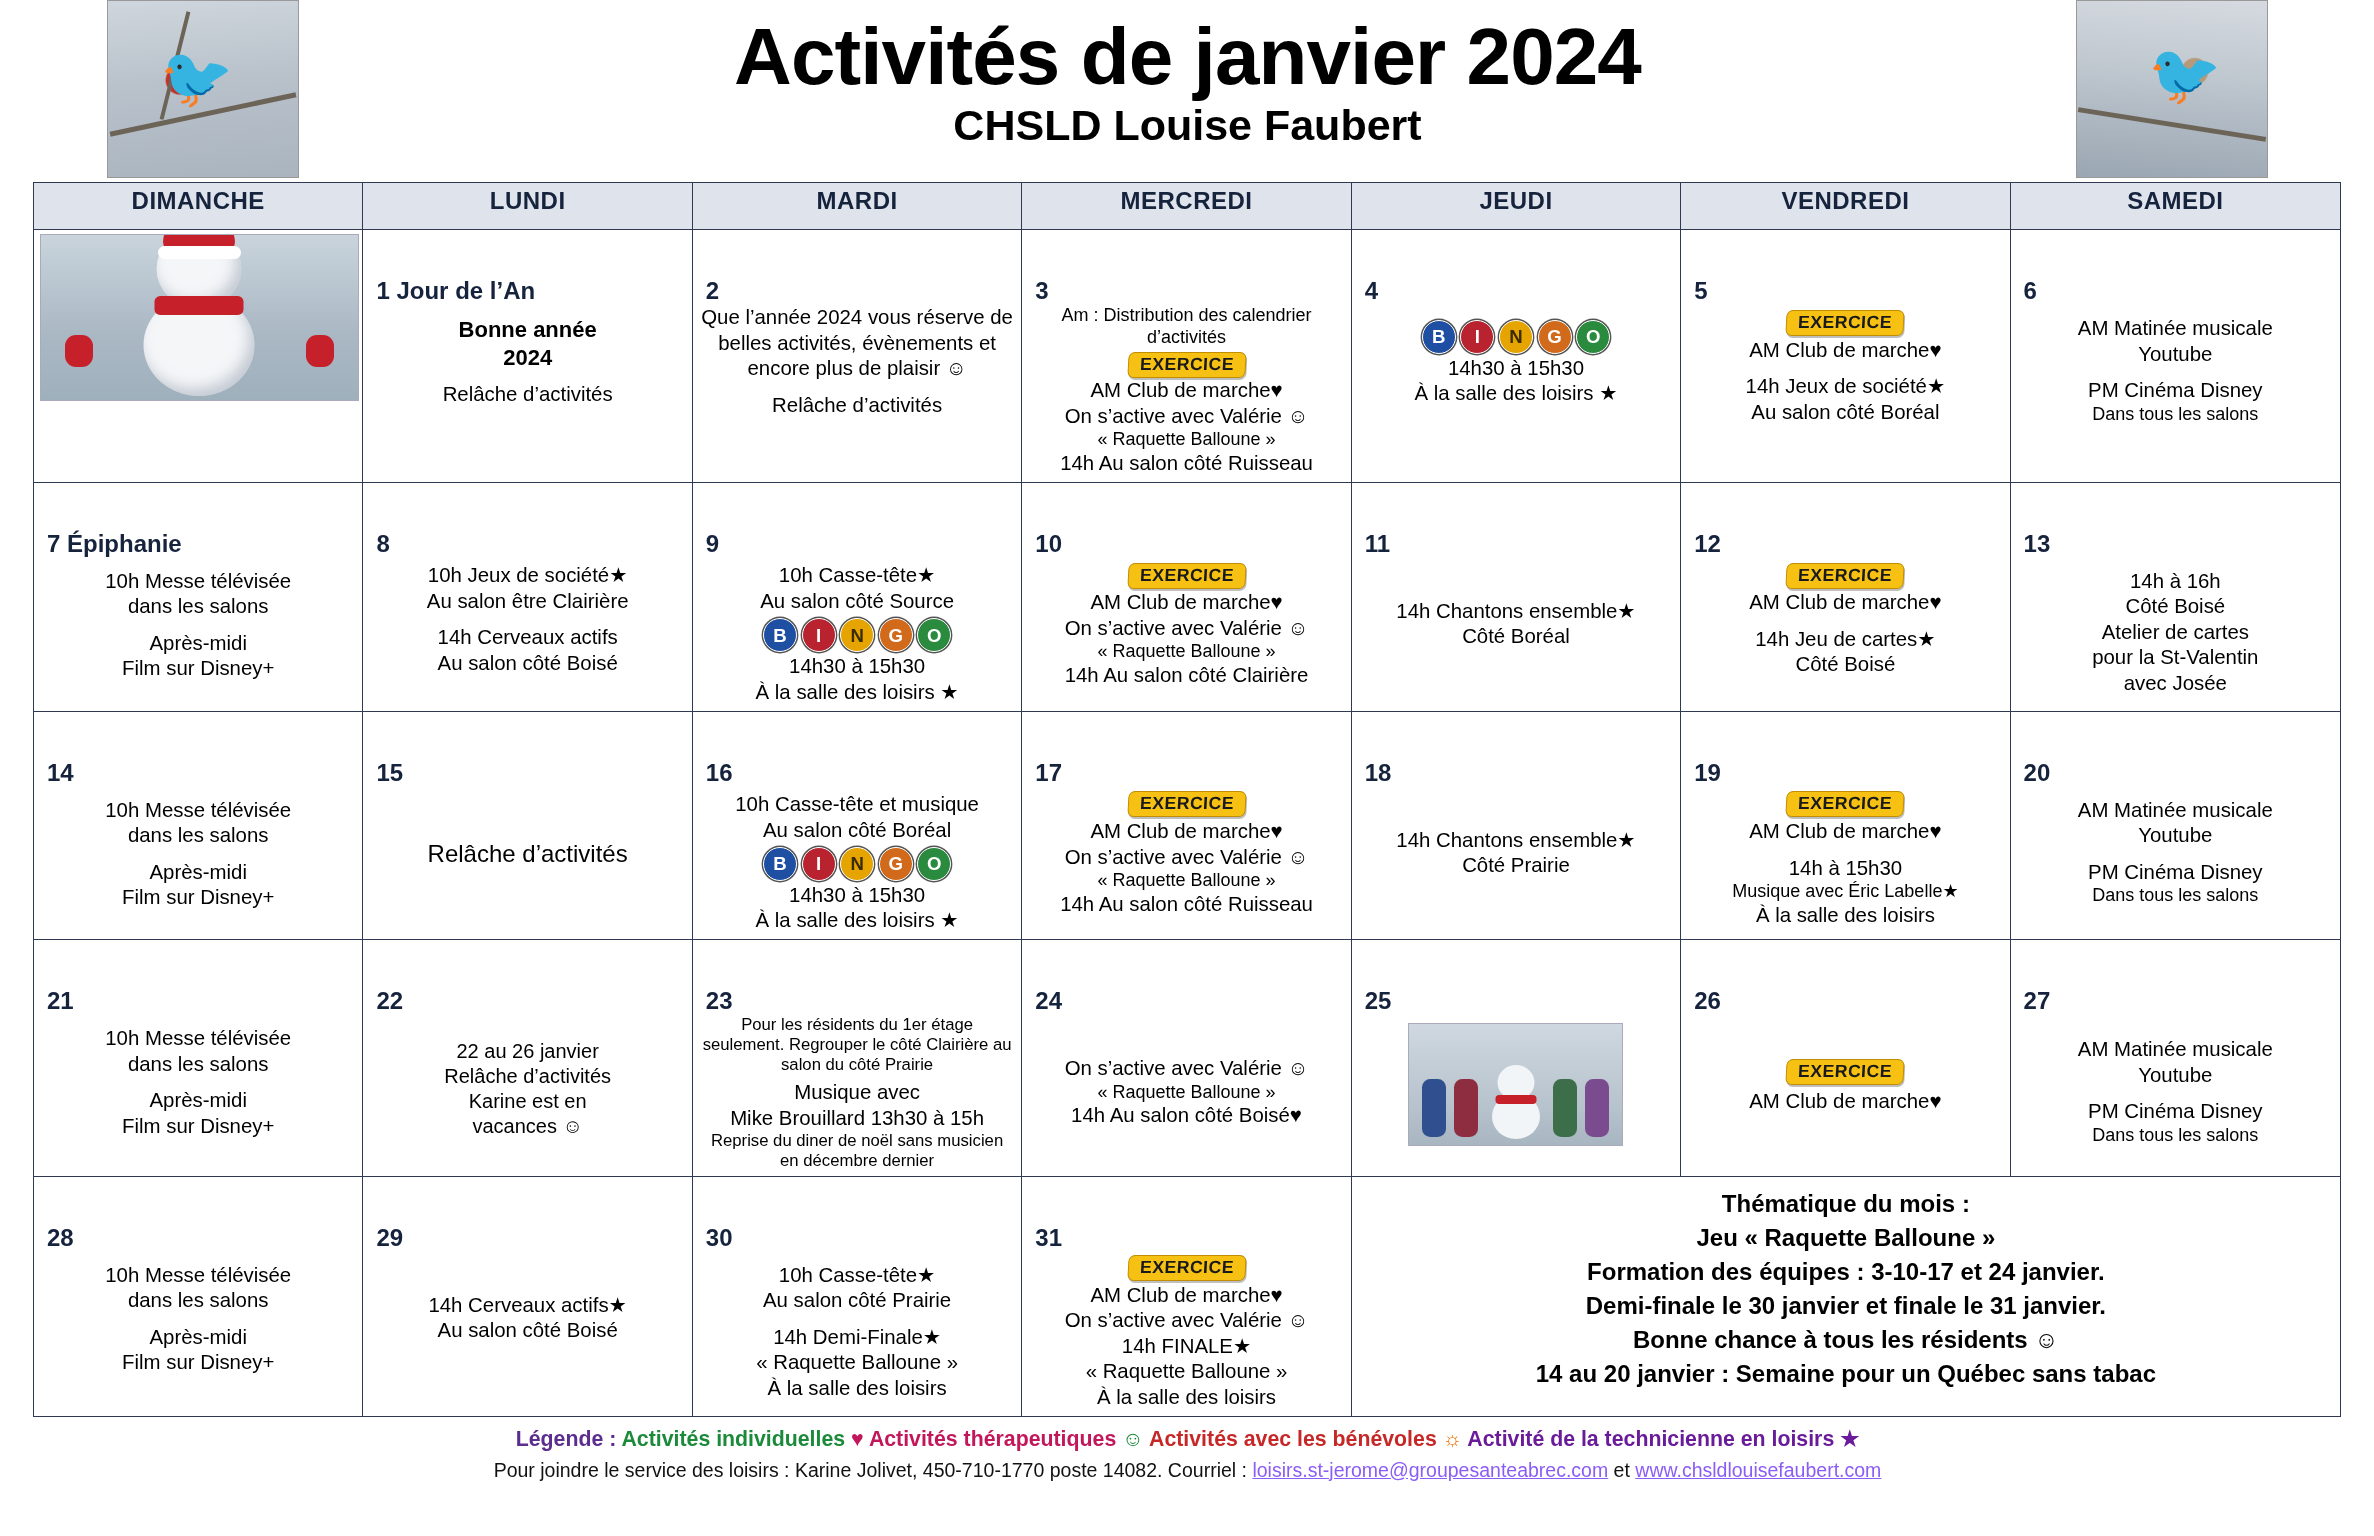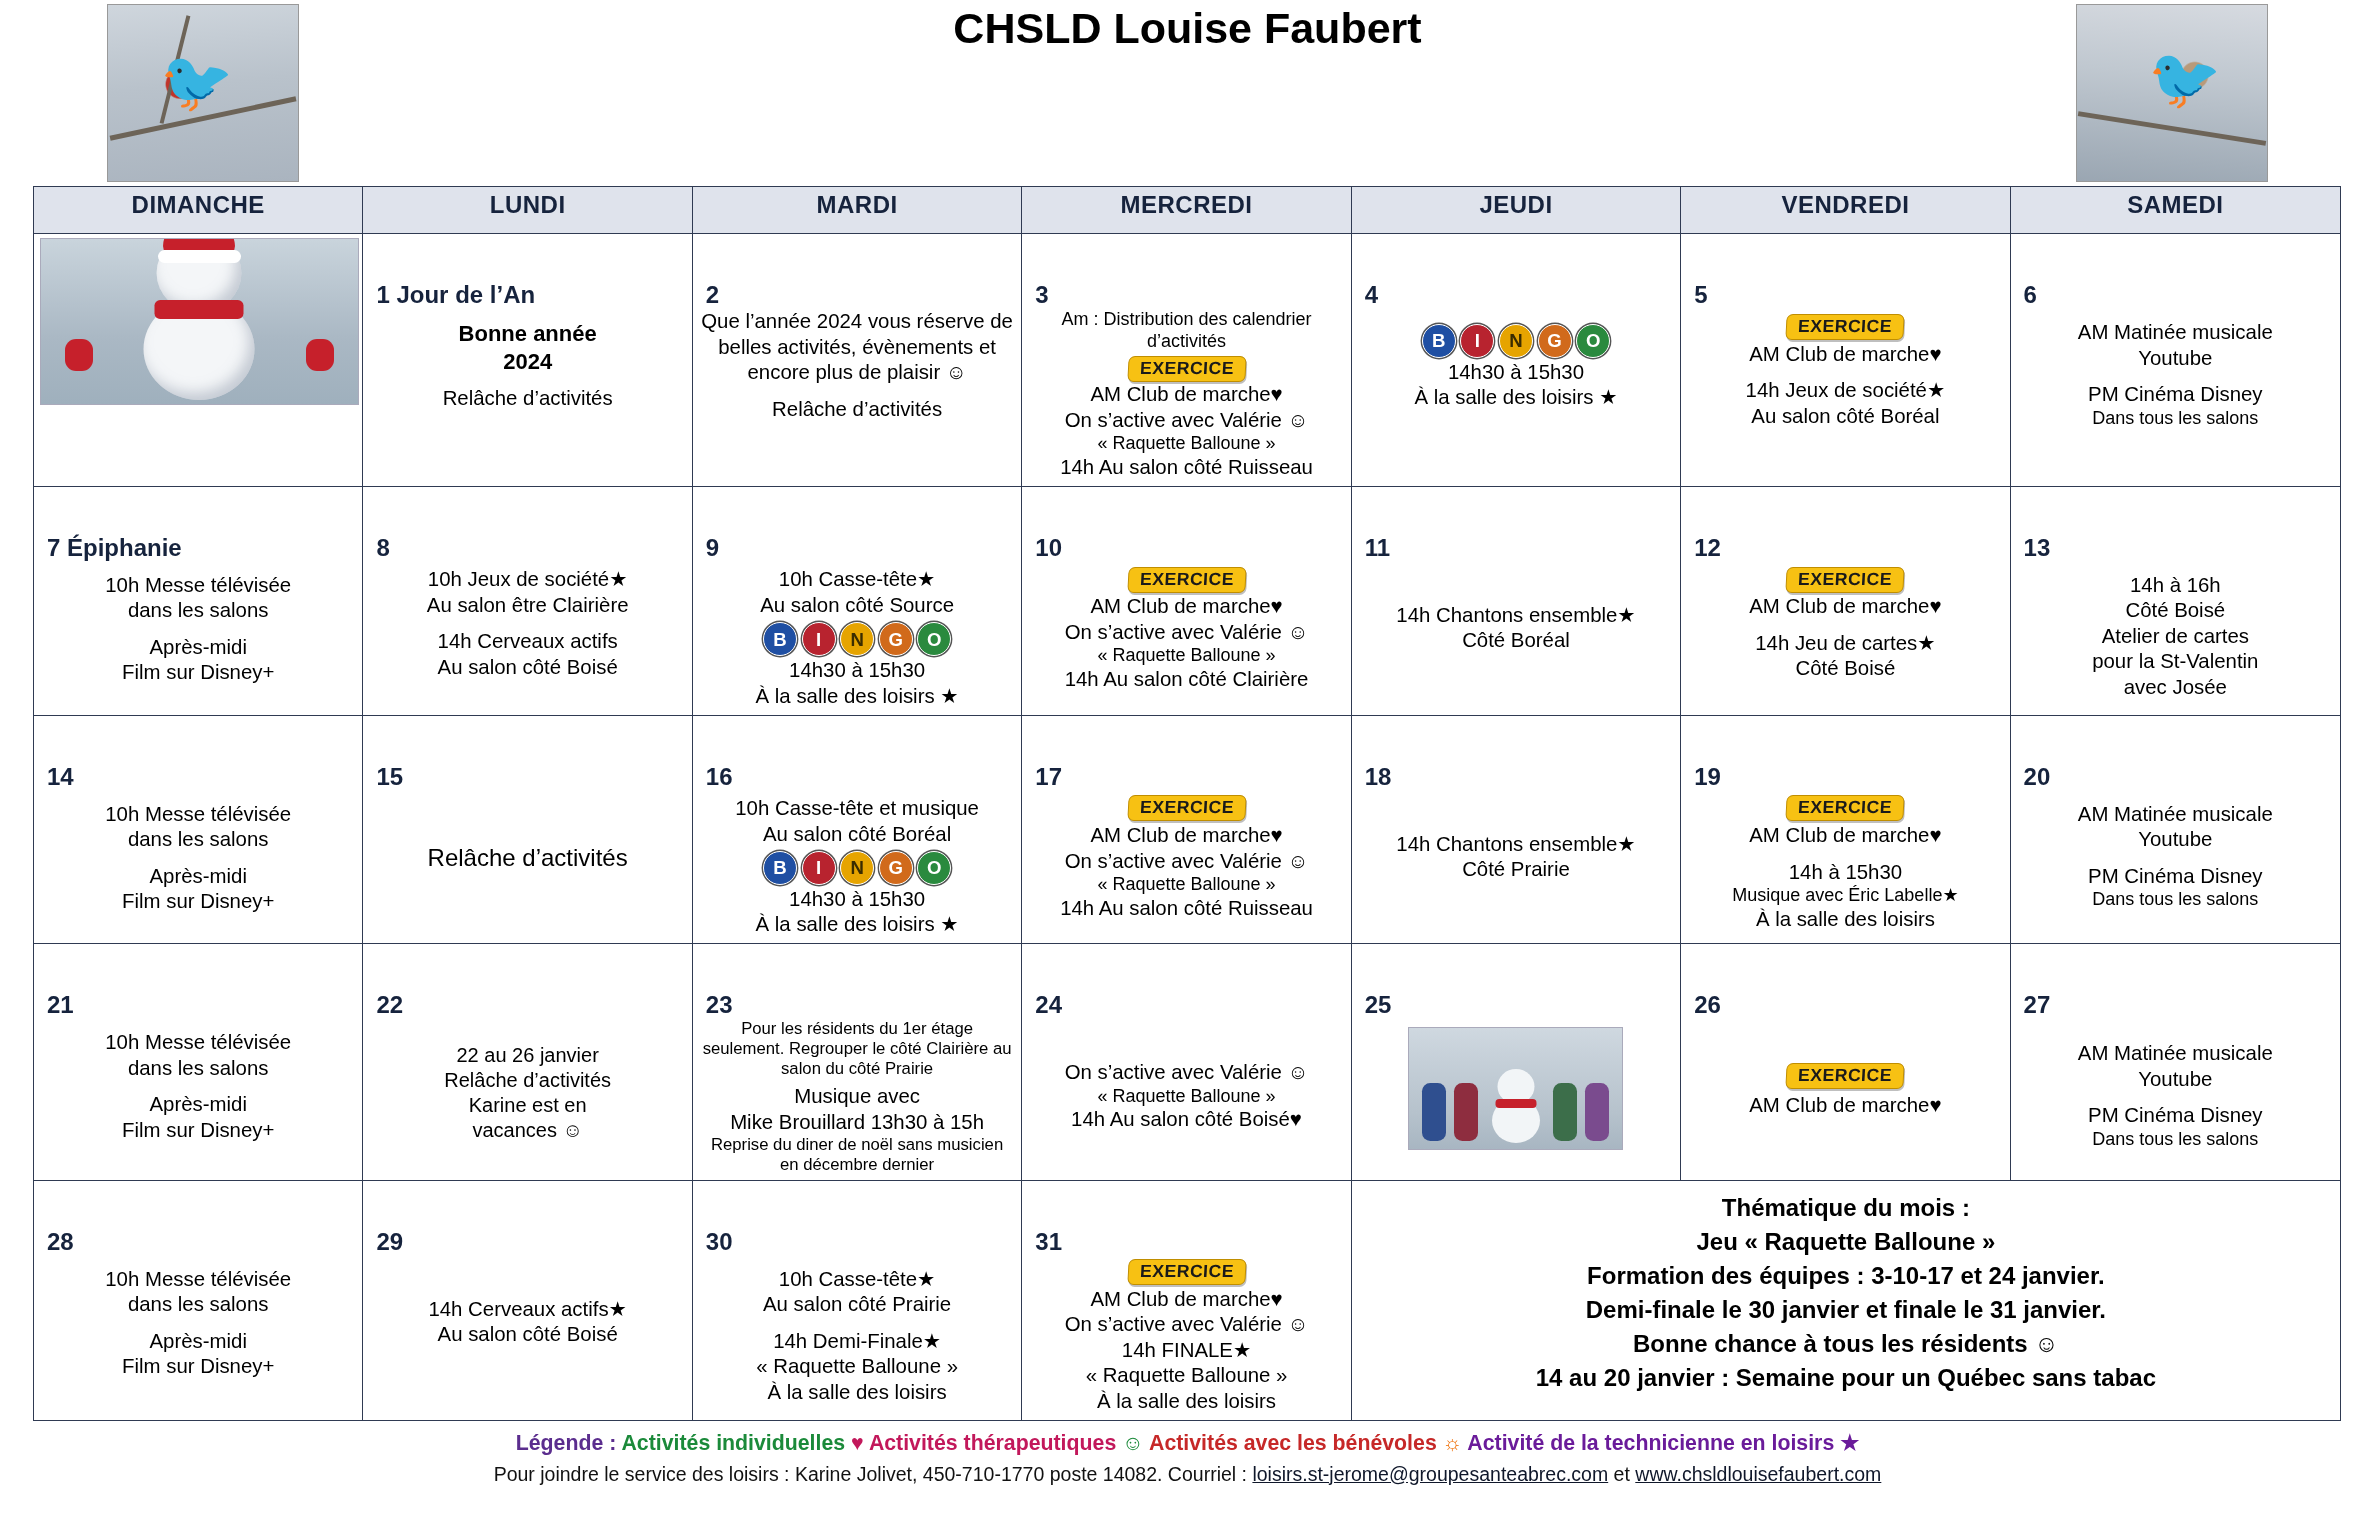--- a/index.html
+++ b/index.html
@@ -140,37 +140,38 @@
   }
   .legend .lab{color:#5b2d8e;}
   .legend .g{color:#1b8a3a;}
   .legend .pink{color:#c2185b;}
   .legend .r{color:#c62828;}
   .legend .o{color:#ef6c00;}
   .legend .p{color:#6a1b9a;}
   .footer{
     text-align:center;font-size:19.5px;line-height:1.5;margin-top:3.7px;color:#111;
   }
-  .footer a{color:#0f172a;text-decoration:underline;}
+  .footer a{color:#8b5cf6;text-decoration:underline;}
 </style>
 </head>
 <body>
 
 <div class="page">
 
   <div class="header">
     <div class="photo photo-left">
       <div class="twig" style="left:0;top:111px;width:190px;height:4.6px;transform:rotate(-12deg);"></div>
       <div class="twig" style="left:65px;top:9.3px;width:3.7px;height:111px;transform:rotate(14deg);"></div>
       <div class="bird l">🐦</div>
     </div>
     <div class="photo photo-right">
       <div class="twig" style="right:0;top:121px;width:190px;height:4.6px;transform:rotate(9deg);"></div>
       <div class="bird r">🐦</div>
     </div>
+    <div class="title">Activités de janvier 2024</div>
     <div class="subtitle">CHSLD Louise Faubert</div>
   </div>
 
   <table class="cal">
     <colgroup>
       <col style="width:14.28%">
         <col style="width:14.28%">
         <col style="width:14.28%">
         <col style="width:14.28%">
       <col style="width:14.28%">

